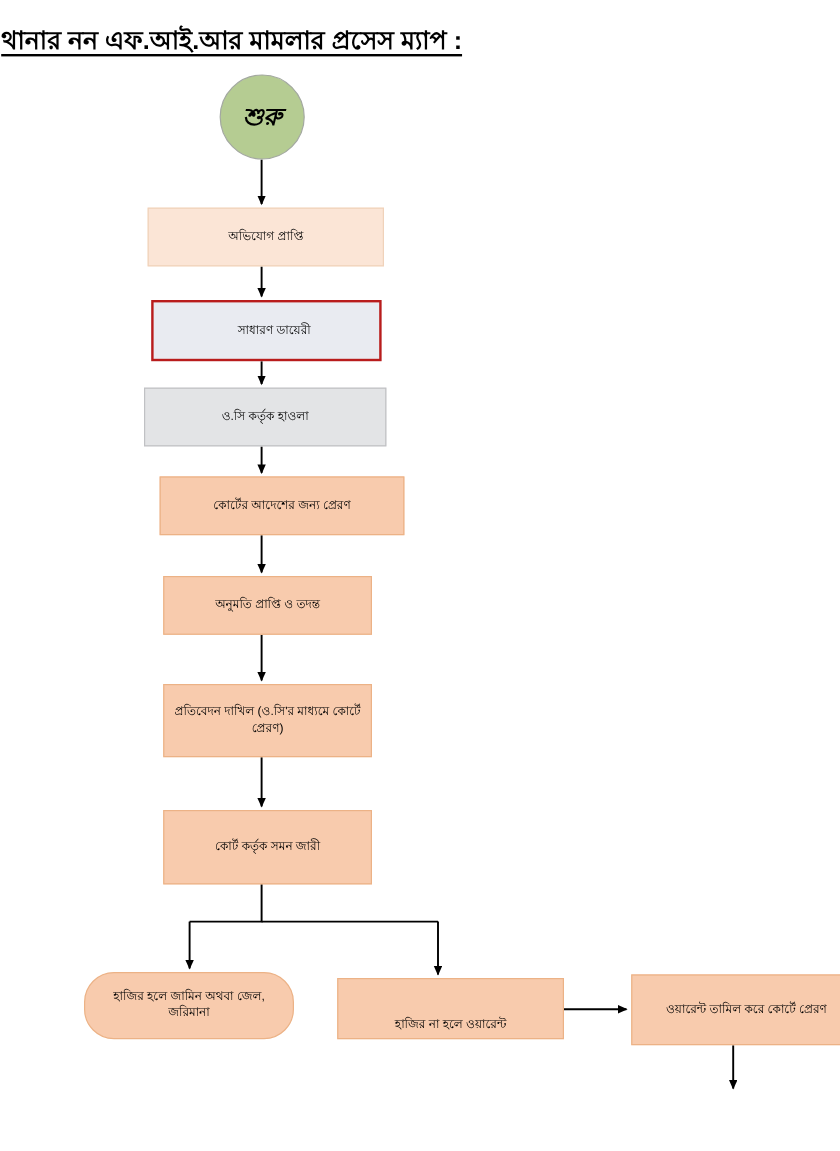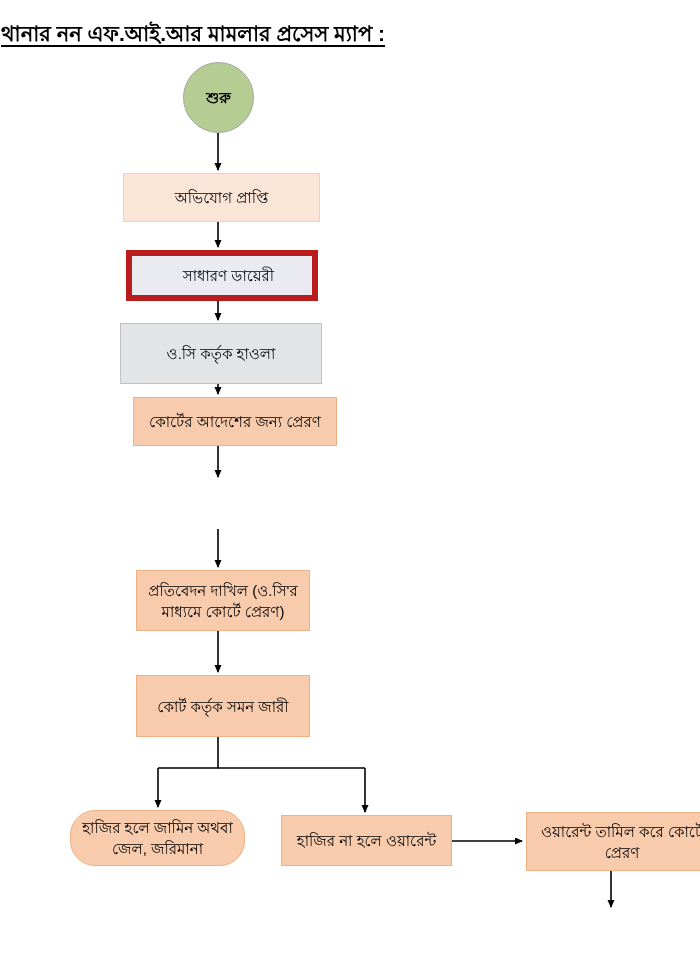--- a/index.html
+++ b/index.html
@@ -25,42 +25,43 @@
     text-underline-offset:4px;
     white-space:nowrap;
     margin-top:12px;
   }
   .node {
     position:absolute;
     display:flex;
     align-items:center;
     justify-content:center;
     text-align:center;
-    font-size:15px;
+    font-size:10px;
     line-height:1.4;
     padding:3px 8px;
   }
   .circle {
     border-radius:50%;
     background:var(--green,#b5cc92);
     border:1.5px solid #a3a8a0;
     font-weight:bold;
-    font-size:15px;
+    font-size:20px;
+    font-style:italic;
   }
   .peach {
     background:var(--peach,#f8cbad);
     border:1px solid #ecb286;
   }
   .lightpeach {
     background:var(--light_peach,#fbe5d6);
     border:1px solid #f0d2ba;
   }
   .gray-a {
     background:var(--gray_light,#e9ebf1);
-    border:6px solid #b91c1c;
+    border:2px solid #b91c1c;
     padding-left:21px;
   }
   .gray-b {
     background:var(--gray,#e3e4e6);
     border:1px solid #c0c1c4;
   }
   .bold { font-weight:bold; }
   svg.connectors {
     position:absolute;
     left:0; top:0;
@@ -106,42 +107,45 @@
   </div>
 
   <div class="node lightpeach" style="left:123px; top:173px; width:197px; height:49px;">
     <span>অভিযোগ প্রাপ্তি</span>
   </div>
 
   <div class="node gray-a" style="left:126px; top:250px; width:192px; height:51px;">
     <span>সাধারণ ডায়েরী</span>
   </div>
 
-  <div class="node gray-b" style="left:120px; top:323px; width:202px; height:61px;">
+  <div class="node gray-b" style="left:120px; top:323px; width:202px; height:49px;">
     <span>ও.সি কর্তৃক হাওলা</span>
   </div>
 
   <div class="node peach" style="left:133px; top:397px; width:204px; height:49px;">
     <span>কোর্টের আদেশের জন্য প্রেরণ</span>
   </div>
 
+  <div class="node peach" style="left:136px; top:480px; width:174px; height:49px;">
+    <span>অনুমতি প্রাপ্তি ও তদন্ত</span>
+  </div>
 
   <div class="node peach" style="left:136px; top:570px; width:174px; height:61px;">
     <span>প্রতিবেদন দাখিল (ও.সি'র মাধ্যমে কোর্টে প্রেরণ)</span>
   </div>
 
   <div class="node peach" style="left:136px; top:675px; width:174px; height:62px;">
     <span>কোর্ট কর্তৃক সমন জারী</span>
   </div>
 
   <div class="node peach" style="left:70px; top:810px; width:175px; height:56px;border-radius:25px;">
     <span>হাজির হলে জামিন অথবা জেল, জরিমানা</span>
   </div>
 
-  <div class="node peach" style="left:281px; top:815px; width:171px; height:51px;">
+  <div class="node peach" style="left:281px; top:815px; width:189px; height:51px;align-items:flex-end;">
     <span>হাজির না হলে ওয়ারেন্ট</span>
   </div>
 
   <div class="node peach" style="left:526px; top:812px; width:192px; height:59px;">
     <span>ওয়ারেন্ট তামিল করে কোর্টে প্রেরণ</span>
   </div>
 
   <div class="node peach bold" style="left:536px; top:954px; width:142px; height:42px;margin-top:24px;">
     <span>শেষ</span>
   </div>

